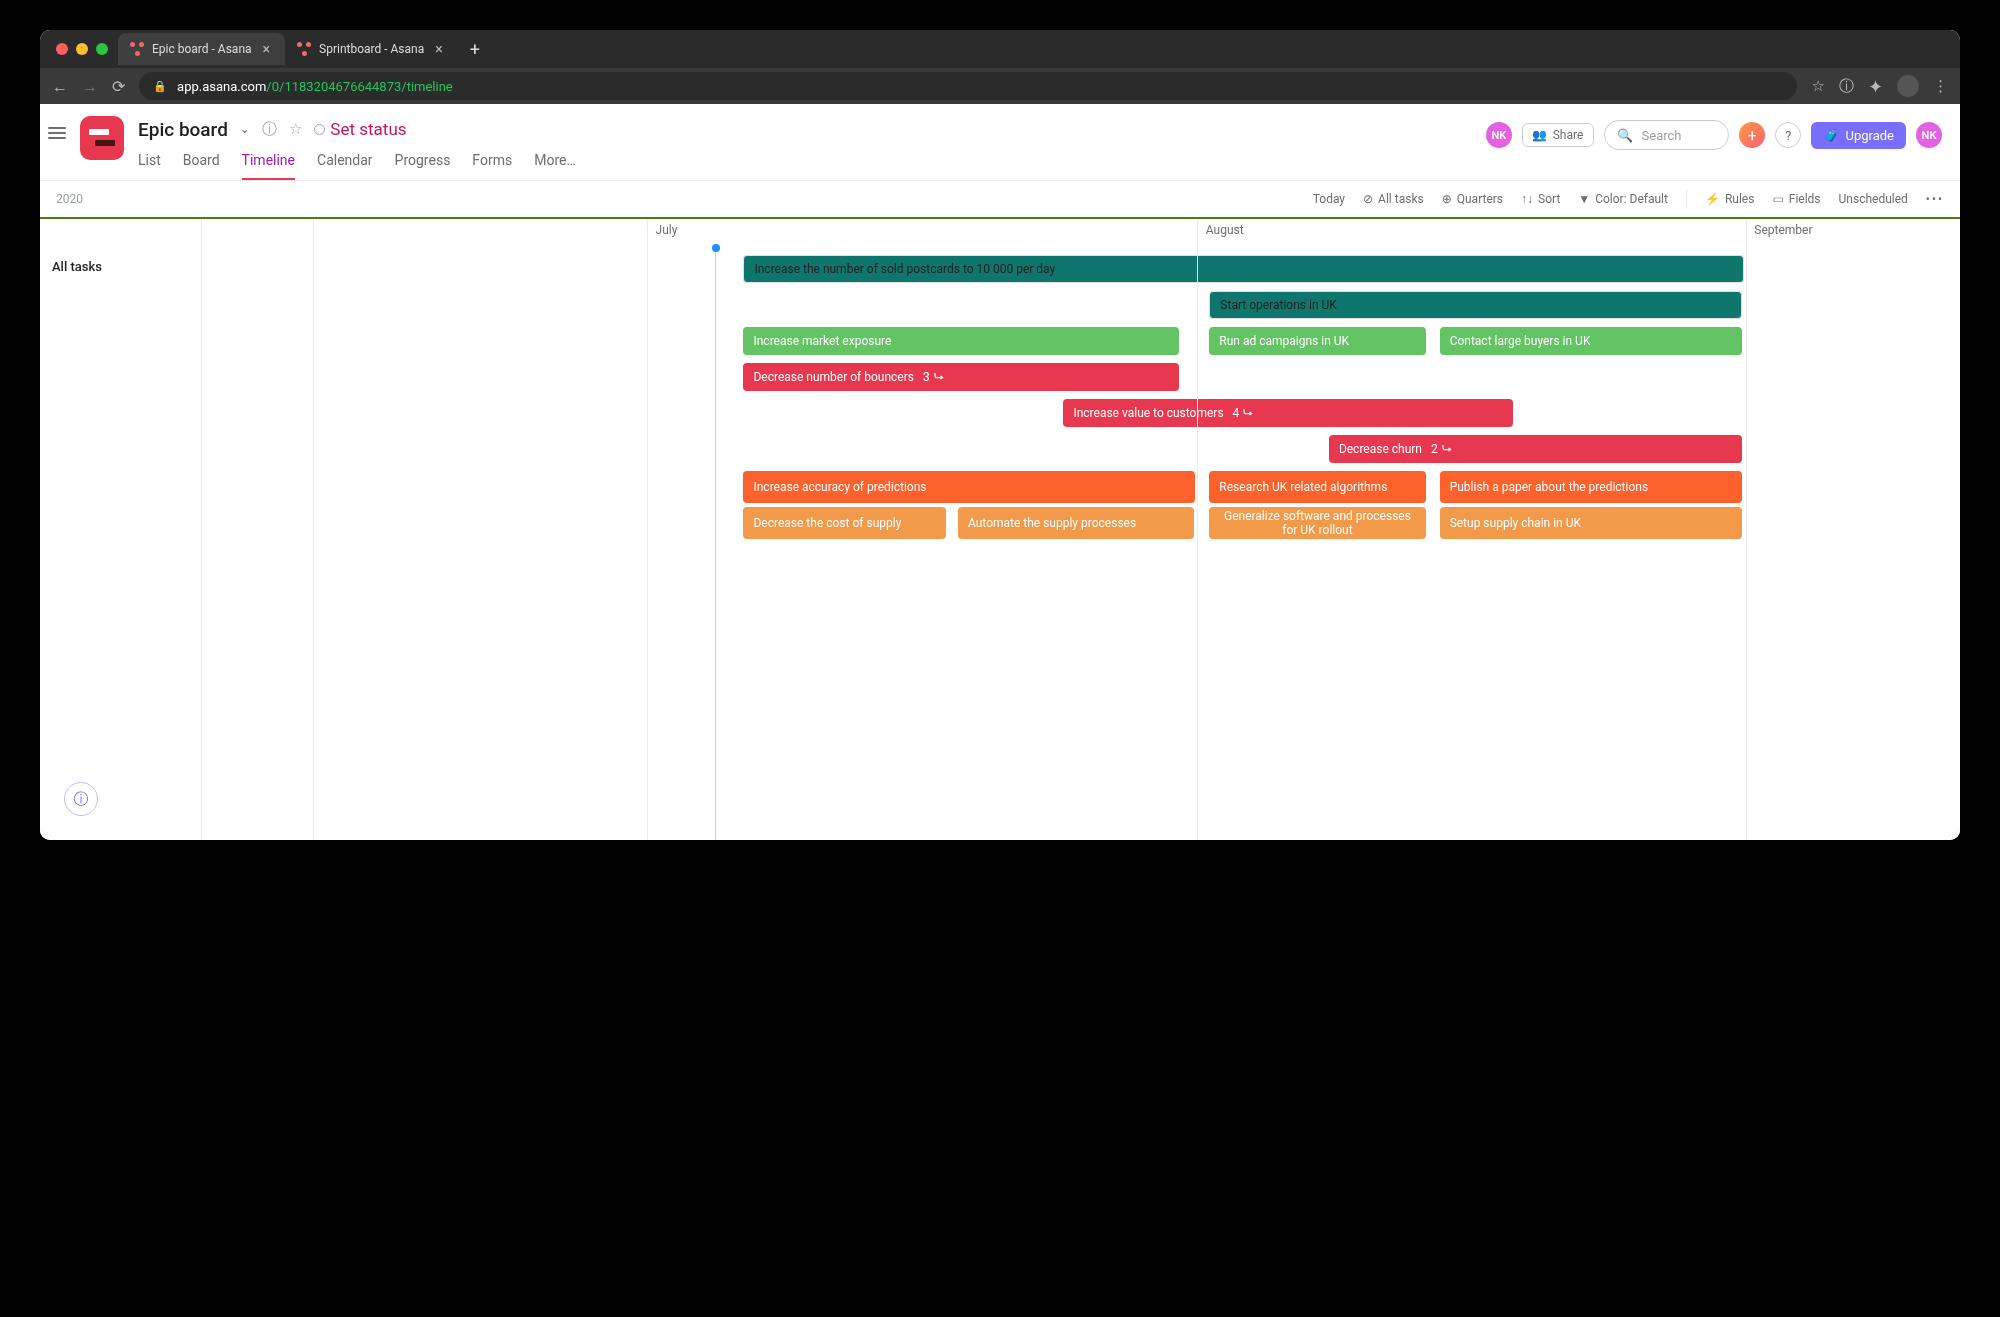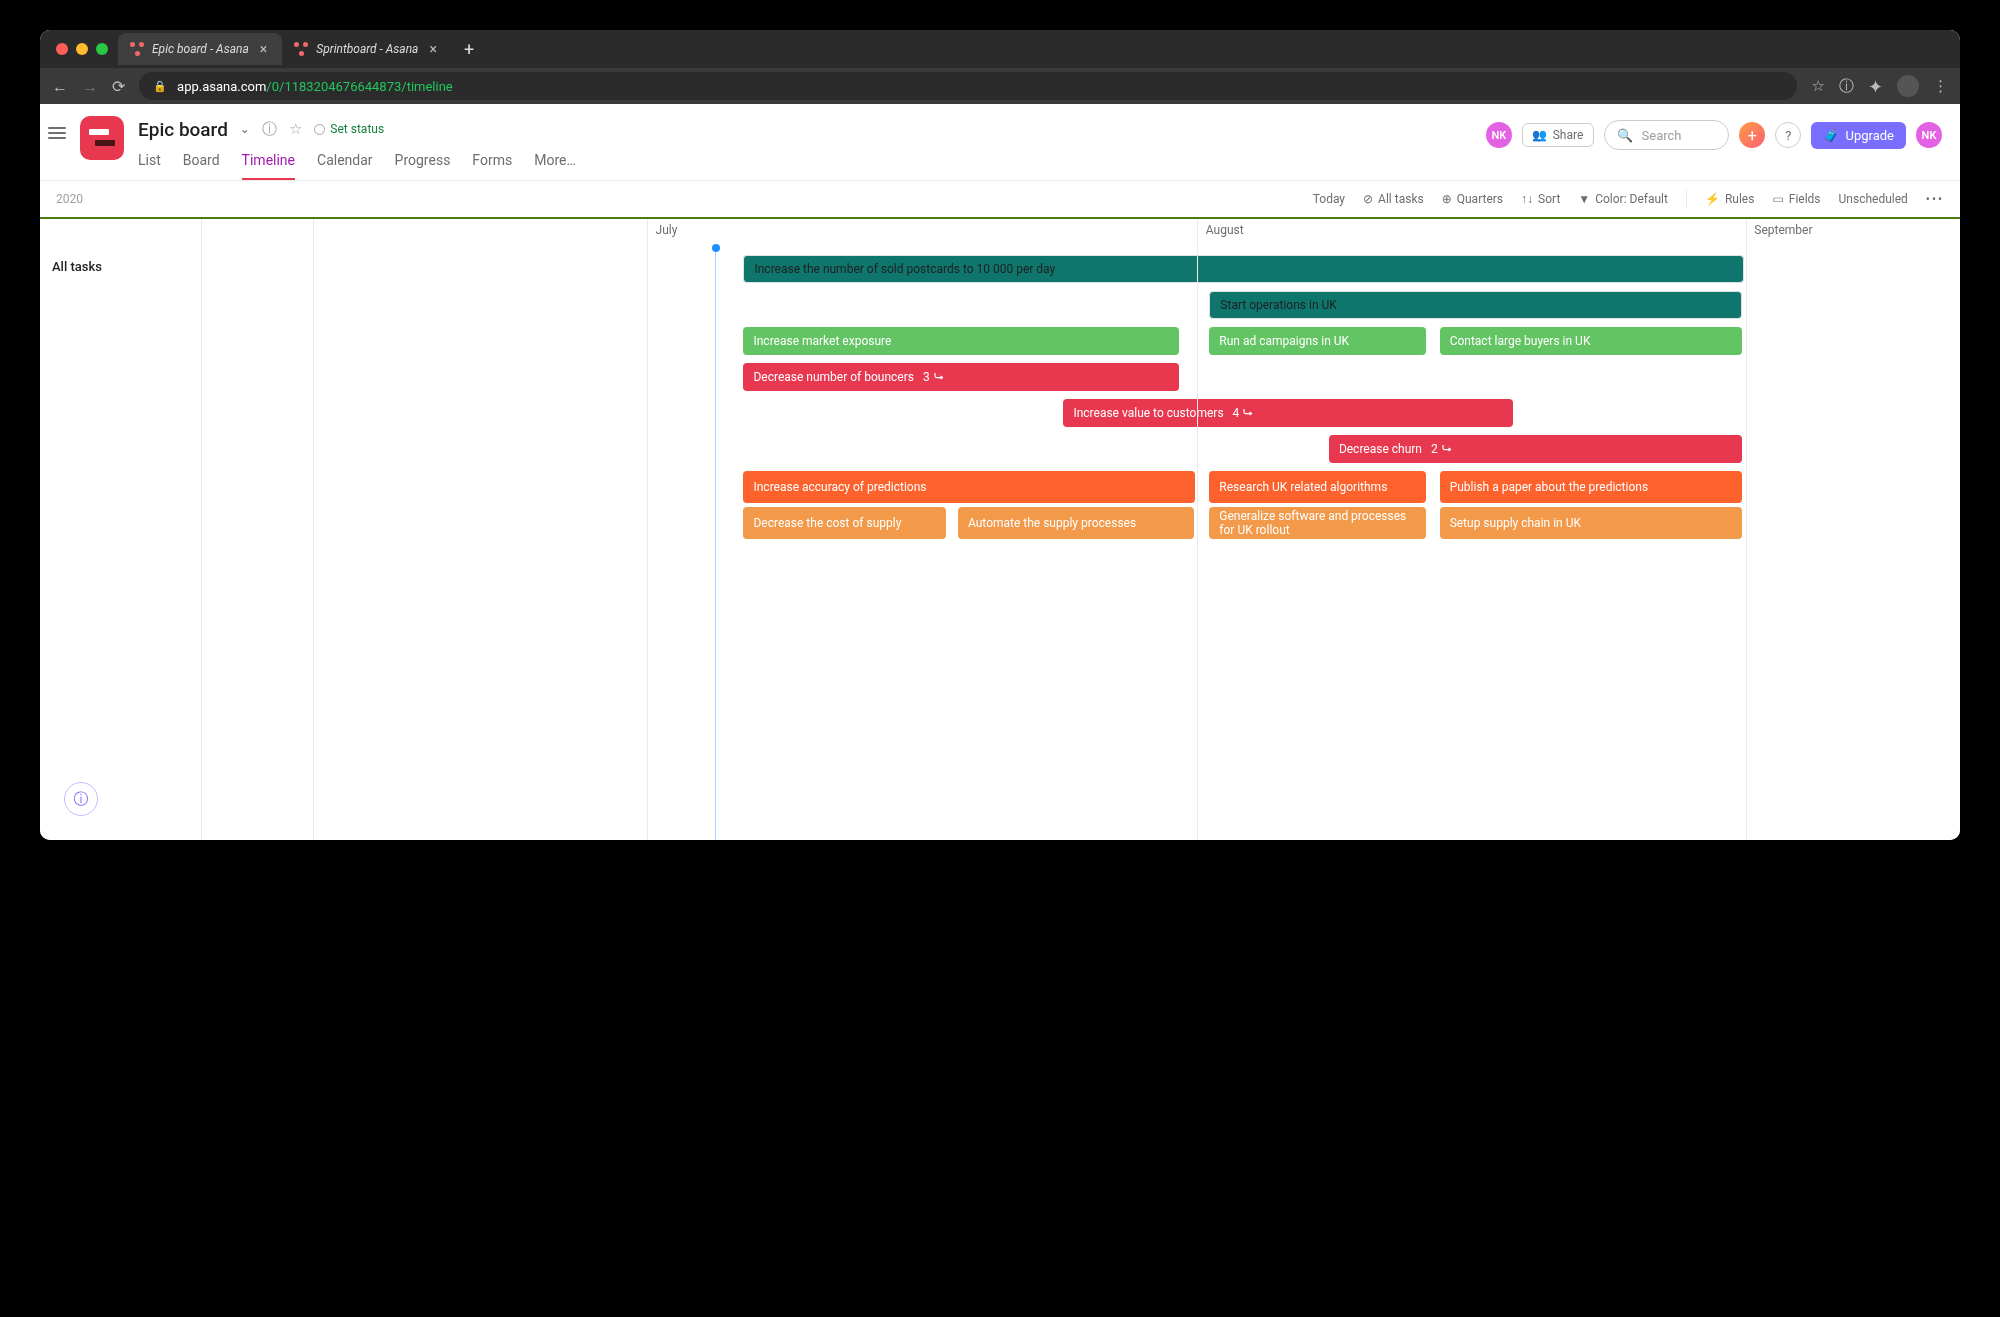--- a/index.html
+++ b/index.html
@@ -13,21 +13,21 @@
 .tl-yellow { background: #febc2e; }
 .tl-green { background: #28c840; }
 .tab { display: flex; align-items: center; gap: 8px; color: #ddd; font-size: 12px; padding: 0 12px; height: 32px; border-radius: 8px 8px 0 0; cursor: pointer; max-width: 215px; }
 .tab.active { background: #3f3f3f; }
 .tab .favicon { width: 14px; height: 14px; position: relative; }
 .asana-dots { position: relative; width: 14px; height: 14px; }
 .asana-dots::before, .asana-dots::after, .asana-dots span { content: ""; position: absolute; width: 5px; height: 5px; border-radius: 50%; }
 .asana-dots::before { left: 0; top: 0; background: #f06a6a; }
 .asana-dots::after { right: 0; top: 0; background: #f06a6a; }
 .asana-dots span { left: 4.5px; bottom: 0; background: #f06a6a; }
-.tab-title { white-space: nowrap; overflow: hidden; text-overflow: ellipsis; flex: 1; font-style: italic; }
+.tab-title { white-space: nowrap; overflow: hidden; text-overflow: ellipsis; flex: 1; }
 .tab-close { color: #bbb; font-size: 14px; padding: 0 3px; }
 .new-tab { color: #ddd; font-size: 18px; padding: 0 12px; cursor: pointer; }
 .addr-bar { display: flex; align-items: center; height: 36px; padding: 0 12px; gap: 14px; color: #ccc; background: #3a3a3a; }
 .nav-arrow, .reload { font-size: 16px; color: #bbb; cursor: pointer; }
 .url-box { flex: 1; background: #2b2b2b; border-radius: 20px; height: 28px; display: flex; align-items: center; padding: 0 14px; gap: 10px; font-size: 13px; color: #ddd; }
 .url-box .lock { font-size: 11px; }
 .url-host { color: #fff; }
 .url-path { color: #22c55e; }
 .addr-icons { display: flex; gap: 14px; align-items: center; font-size: 15px; color: #bbb; }
 .ext-avatar { width: 22px; height: 22px; border-radius: 50%; background: #555; }
@@ -36,21 +36,21 @@
 .burger { padding-top: 10px; cursor: pointer; }
 .burger div { width: 18px; height: 2px; background: #6d6e6f; margin: 3px 0; border-radius: 1px; }
 .proj-icon { width: 44px; height: 44px; border-radius: 10px; background: #e8384f; margin-top: 2px; position: relative; }
 .proj-icon::before { content: ""; position: absolute; left: 9px; top: 13px; width: 20px; height: 6px; background: #fff; border-radius: 1px; }
 .proj-icon::after { content: ""; position: absolute; left: 15px; top: 24px; width: 20px; height: 6px; background: #471515; border-radius: 1px; }
 .header-main { flex: 1; }
 .title-row { display: flex; align-items: center; gap: 12px; height: 30px; }
 .proj-title { font-size: 19px; font-weight: 500; color: #1e1f21; }
 .title-row .caret { color: #6d6e6f; font-size: 12px; }
 .ic { color: #a7a7a7; font-size: 15px; cursor: pointer; }
-.status-link { color: #15803d; font-size: 12px; display: flex; align-items: center; gap: 5px; cursor: pointer; }
+.status-link { color: #be185d; font-size: 17px; display: flex; align-items: center; gap: 5px; cursor: pointer; }
 .status-link::before { content: ""; width: 9px; height: 9px; border: 1px solid #a7a7a7; border-radius: 50%; }
 .nav-tabs { display: flex; gap: 22px; margin-top: 8px; font-size: 14px; }
 .nav-tab { color: #6d6e6f; padding-bottom: 10px; cursor: pointer; border-bottom: 2px solid transparent; }
 .nav-tab.active { color: #a21caf; border-bottom-color: #e8384f; }
 .header-right { display: flex; align-items: center; gap: 10px; padding-top: 6px; }
 .avatar { width: 26px; height: 26px; border-radius: 50%; display: flex; align-items: center; justify-content: center; font-size: 11px; font-weight: 600; color: #fff; }
 .avatar.pink { background: #e362e3; }
 .share-btn { border: 1px solid #cfcbcb; border-radius: 6px; padding: 4px 10px; font-size: 12px; color: #6d6e6f; background: #fff; display: flex; gap: 5px; align-items: center; cursor: pointer; }
 .search-box { border: 1px solid #cfcbcb; border-radius: 18px; height: 30px; width: 125px; display: flex; align-items: center; padding: 0 12px; gap: 8px; color: #9ca0a3; font-size: 13px; }
 .plus-btn { width: 26px; height: 26px; border-radius: 50%; background: linear-gradient(135deg, #ff9a44, #fc6076); color: #fff; display: flex; align-items: center; justify-content: center; font-size: 16px; cursor: pointer; }
@@ -65,21 +65,21 @@
 .content { flex: 1; display: flex; overflow: hidden; position: relative; }
 .side-col { width: 162px; border-right: 1px solid #edeae9; padding: 40px 12px; font-size: 13px; color: #1e1f21; font-weight: 500; }
 .timeline { flex: 1; position: relative; overflow: hidden; }
 .month-header { display: flex; height: 28px; position: relative; }
 .month-header .m-label { position: absolute; top: 4px; font-size: 12px; color: #6d6e6f; }
 .grid-divider { position: absolute; top: 0; bottom: 0; width: 1px; background: #edeae9; }
 .today-line { position: absolute; top: 28px; bottom: 0; width: 1px; background: #a8d5ff; }
 .today-dot { position: absolute; top: 25px; width: 8px; height: 8px; border-radius: 50%; background: #1f8fff; margin-left: -3.5px; }
 .rows { position: absolute; left: 0; right: 0; top: 36px; }
 .task-bar { position: absolute; height: 28px; border-radius: 4px; display: flex; align-items: center; padding: 0 10px; font-size: 12px; cursor: pointer; white-space: nowrap; overflow: hidden; }
-.task-bar.tall { height: 32px; white-space: normal; line-height: 1.2; padding: 3px 10px; }
+.task-bar.tall { height: 32px; white-space: normal; line-height: 1.2; padding: 3px 10px; text-align: center; }
 .task-bar.white { background: #0f766e; border: 1px solid #e1e1e1; color: #1e1f21; }
 .task-bar.green { background: #62c462; color: #fff; }
 .task-bar.red { background: #e8384f; color: #fff; }
 .task-bar.orange { background: #f2994a; color: #fff; }
 .task-bar.orangeA { background: #fd612c; color: #fff; }
 .subtask-ic { margin-left: 6px; display: inline-flex; align-items: center; gap: 3px; }
 .subtask-ic svg { width: 12px; height: 12px; }
 .info-fab { position: absolute; left: 24px; bottom: 24px; width: 34px; height: 34px; border-radius: 50%; border: 1.5px solid #c5b9ff; display: flex; align-items: center; justify-content: center; color: #796eff; font-size: 15px; cursor: pointer; background: #fff; }
 </style>
 </head>

